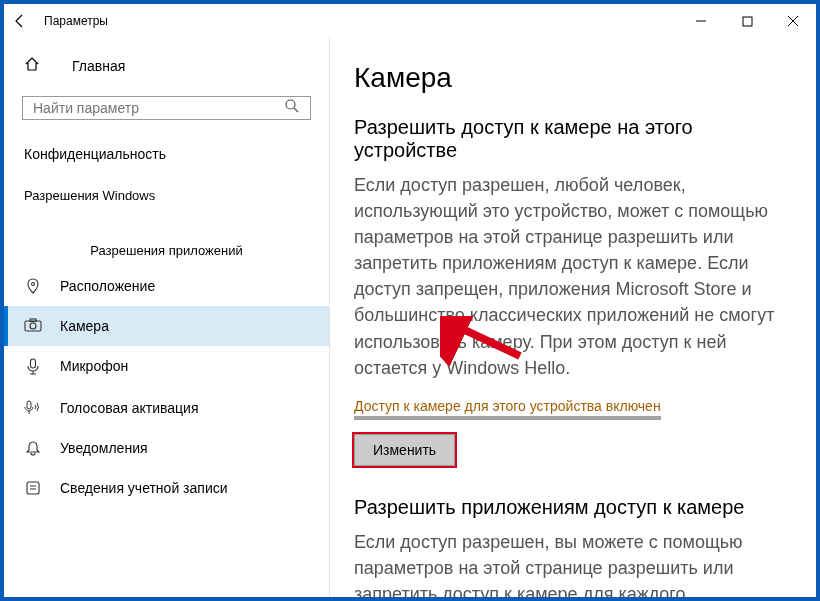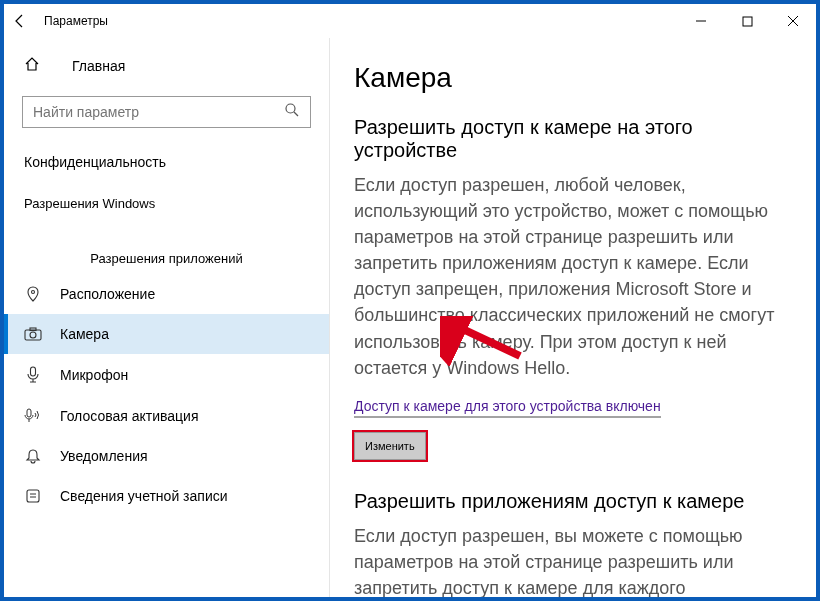--- a/index.html
+++ b/index.html
@@ -7,38 +7,38 @@
 .window { background: #fff; width: 100%; height: 100%; display: flex; flex-direction: column; }
 .titlebar { display: flex; align-items: center; height: 34px; }
 .back-btn { width: 32px; height: 32px; display: flex; align-items: center; justify-content: center; cursor: pointer; }
 .title { font-size: 12px; margin-left: 8px; color: #000; }
 .win-controls { margin-left: auto; display: flex; }
 .win-btn { width: 46px; height: 32px; display: flex; align-items: center; justify-content: center; cursor: pointer; }
 .content { display: flex; flex: 1; overflow: hidden; }
 .sidebar { width: 325px; background: #fff; display: flex; flex-direction: column; padding-top: 8px; overflow-y: auto; }
 .home-row { display: flex; align-items: center; padding: 10px 20px; gap: 32px; cursor: pointer; }
 .home-row span.lbl { font-size: 14px; color: #000; }
-.search-box { margin: 10px 18px 14px 18px; height: 32px; border: 1px solid #999; display: flex; align-items: center; padding: 0 10px; background: #fff; }
+.search-box { margin: 10px 18px 14px 18px; height: 24px; border: 1px solid #999; display: flex; align-items: center; padding: 0 10px; background: #fff; }
 .search-box input { flex: 1; border: none; outline: none; font-size: 14px; color: #666; background: transparent; }
 .search-box .icon { color: #555; }
 .section-hdr { padding: 12px 20px; font-size: 14px; font-weight: 400; color: #000; }
 .section-lbl { padding: 14px 20px 8px 20px; font-size: 13px; color: #000000; }
-.nav-item { display: flex; align-items: center; padding: 12px 20px; gap: 18px; cursor: pointer; position: relative; }
+.nav-item { display: flex; align-items: flex-start; padding: 12px 20px; gap: 18px; cursor: pointer; position: relative; }
 .nav-item.selected { background: #d9eaf7; }
 .nav-item.selected::before { content: ''; position: absolute; left: 0; top: 0; bottom: 0; width: 4px; background: #0078d4; }
 .nav-item .lbl { font-size: 14px; color: #000; }
 .nav-item .ico { width: 18px; display: flex; justify-content: center; color: #333; }
 .main { flex: 1; padding: 24px 28px 0 24px; overflow-y: auto; border-left: 1px solid #e5e5e5; position: relative; }
 .main::-webkit-scrollbar { width: 4px; }
 .main::-webkit-scrollbar-thumb { background: #999; }
 .main h1 { font-size: 28px; font-weight: 400; margin-bottom: 22px; }
 .main h2 { font-size: 20px; font-weight: 400; margin-bottom: 10px; margin-top: 6px; }
 .main p { font-size: 18px; color: #555; line-height: 1.45; margin-bottom: 16px; }
-.underlined { display: inline-block; font-size: 14px; color: #4c1d95; border-bottom: 2px solid #a3a3a3; padding-bottom: 2px; margin-bottom: 14px; }
-.change-btn { background: #ccc; border: 1px solid #999; padding: 7px 10px; font-size: 11px; cursor: pointer; box-shadow: 0 0 0 2px #d9001b; }
+.underlined { display: inline-block; font-size: 14px; color: #a16207; border-bottom: 4px solid #a3a3a3; padding-bottom: 2px; margin-bottom: 14px; }
+.change-btn { background: #ccc; border: 1px solid #999; padding: 7px 18px; font-size: 14px; cursor: pointer; box-shadow: 0 0 0 2px #d9001b; }
 .arrow-annot { position: absolute; left: 440px; top: 316px; pointer-events: none; }
 .toggle-row { display: flex; align-items: center; gap: 12px; margin-bottom: 16px; margin-top: 8px; }
 .toggle { width: 44px; height: 20px; background: #0078d4; border-radius: 10px; position: relative; cursor: pointer; }
 .toggle::after { content: ''; position: absolute; right: 3px; top: 3px; width: 14px; height: 14px; background: #fff; border-radius: 50%; }
 .toggle-lbl { font-size: 18px; }
 .section2 { margin-top: 30px; }
 </style>
 </head>
 <body>
 

